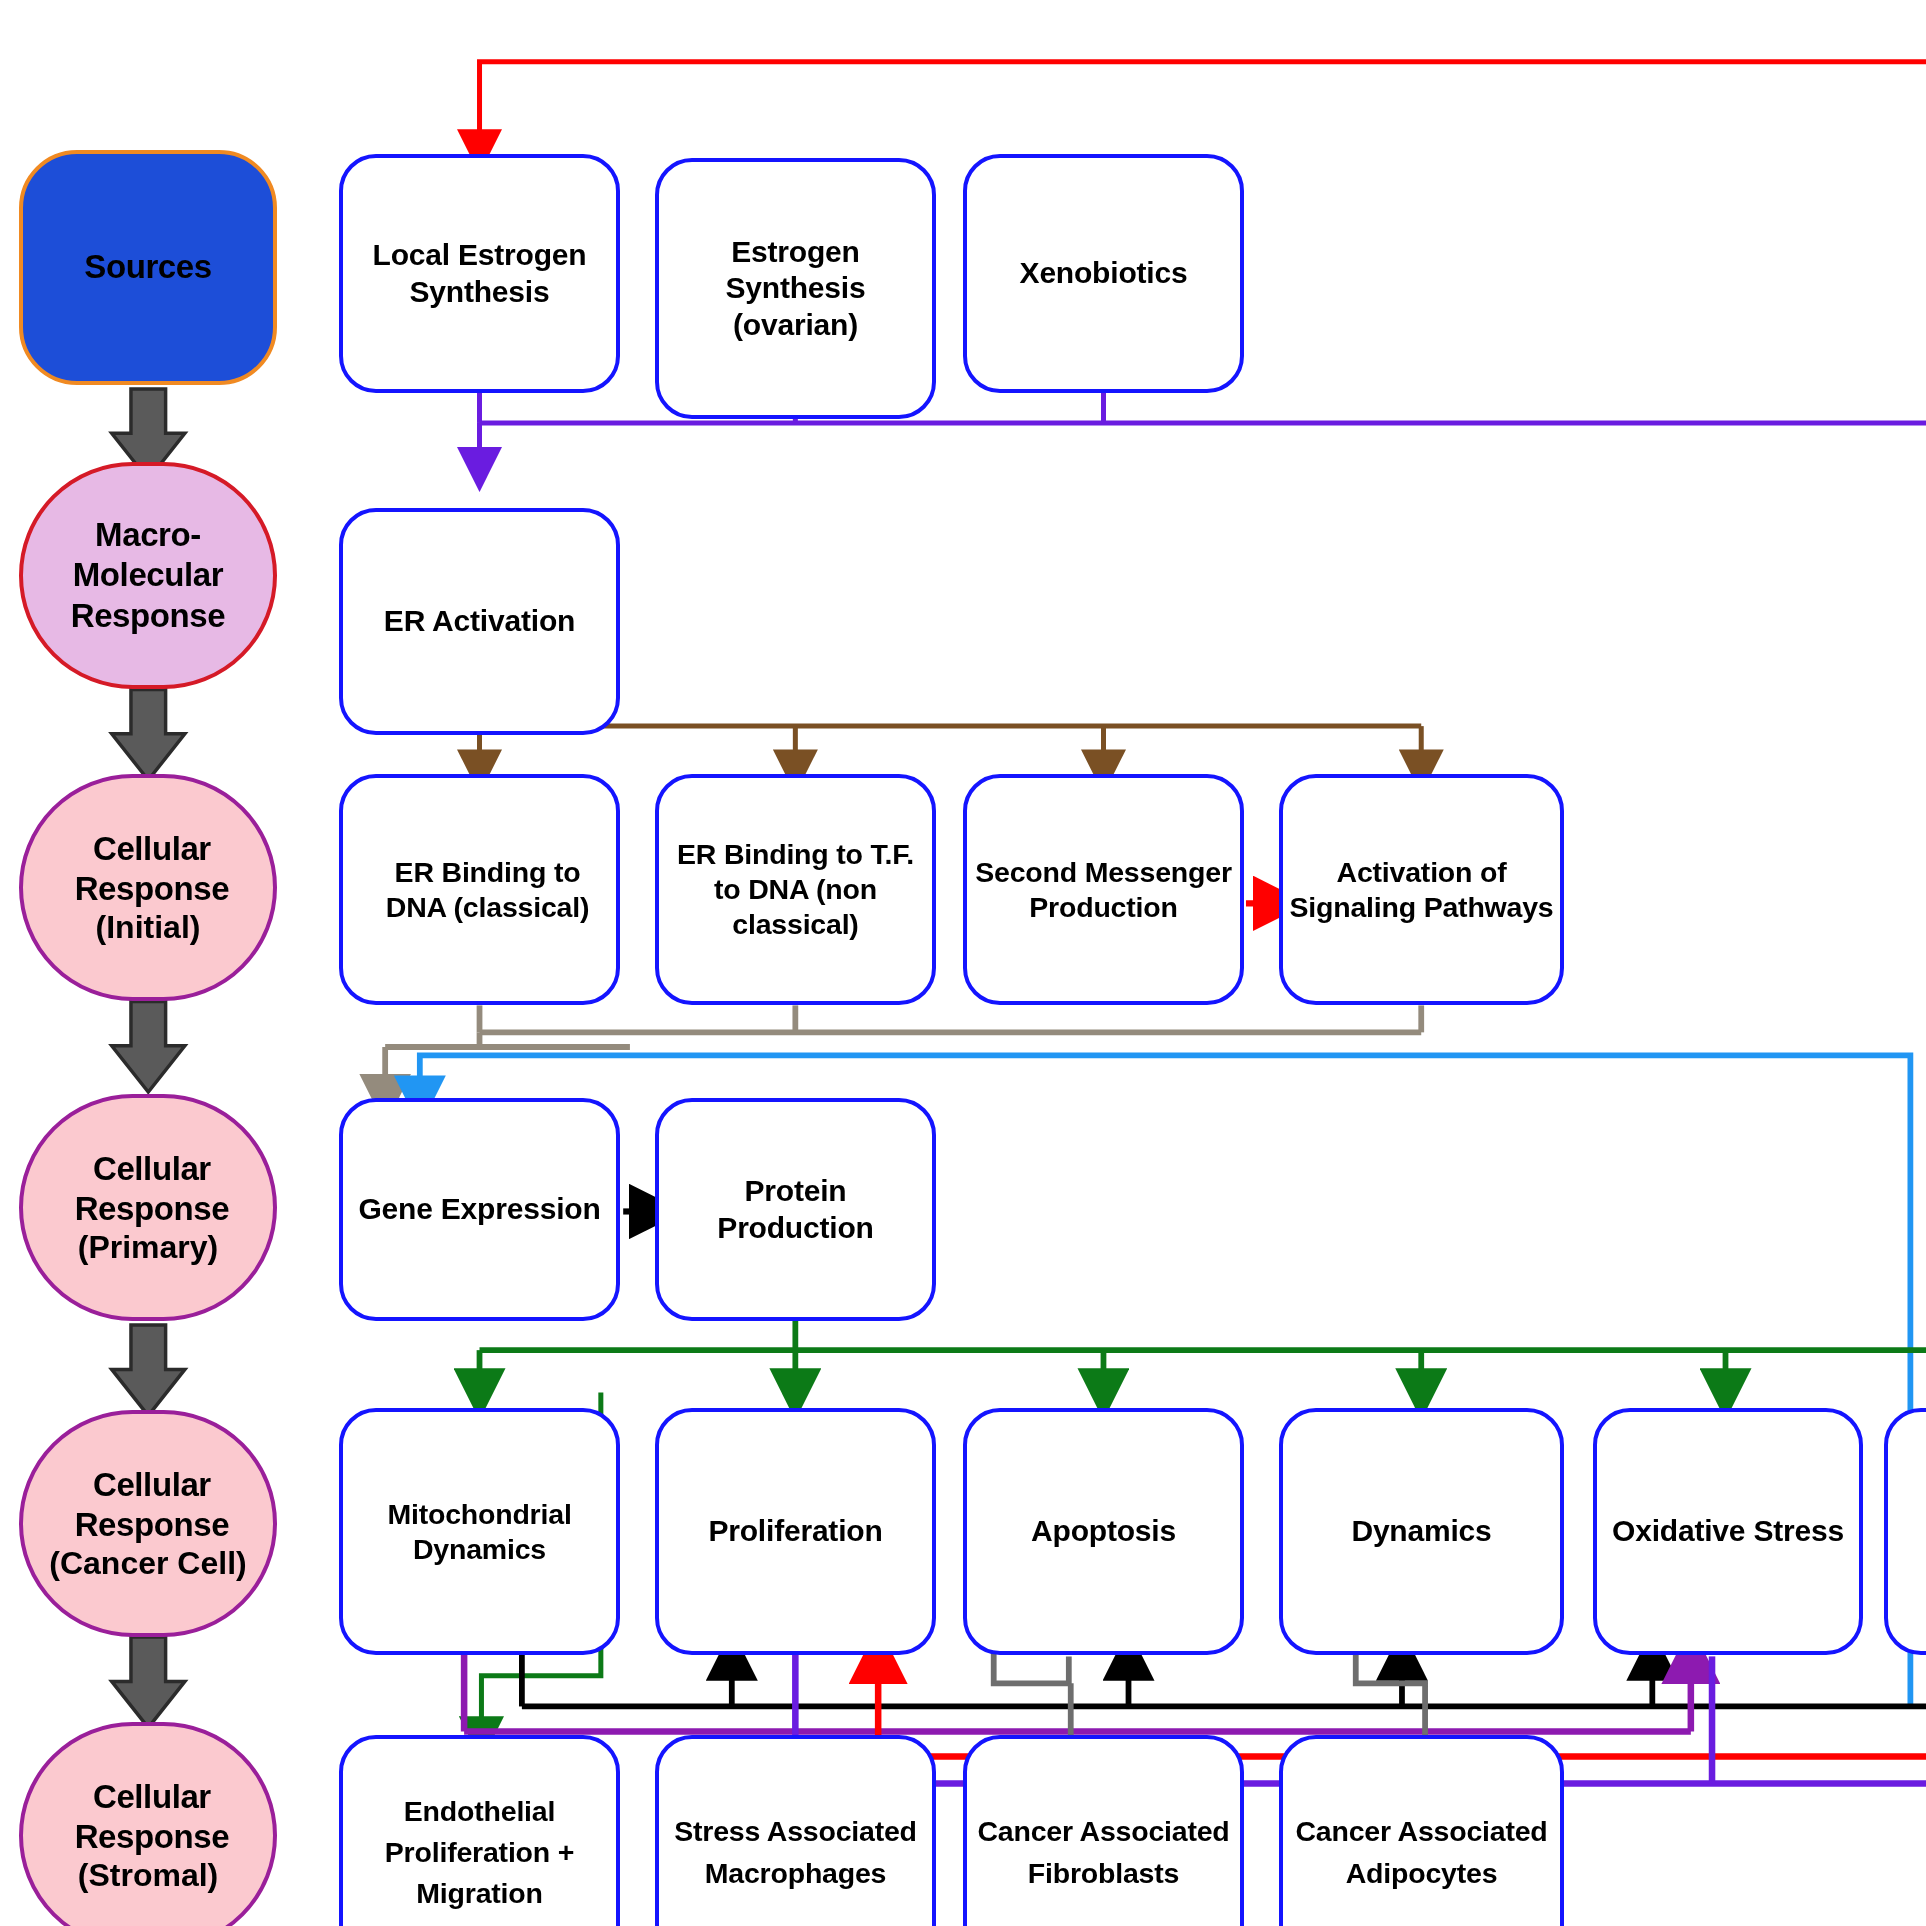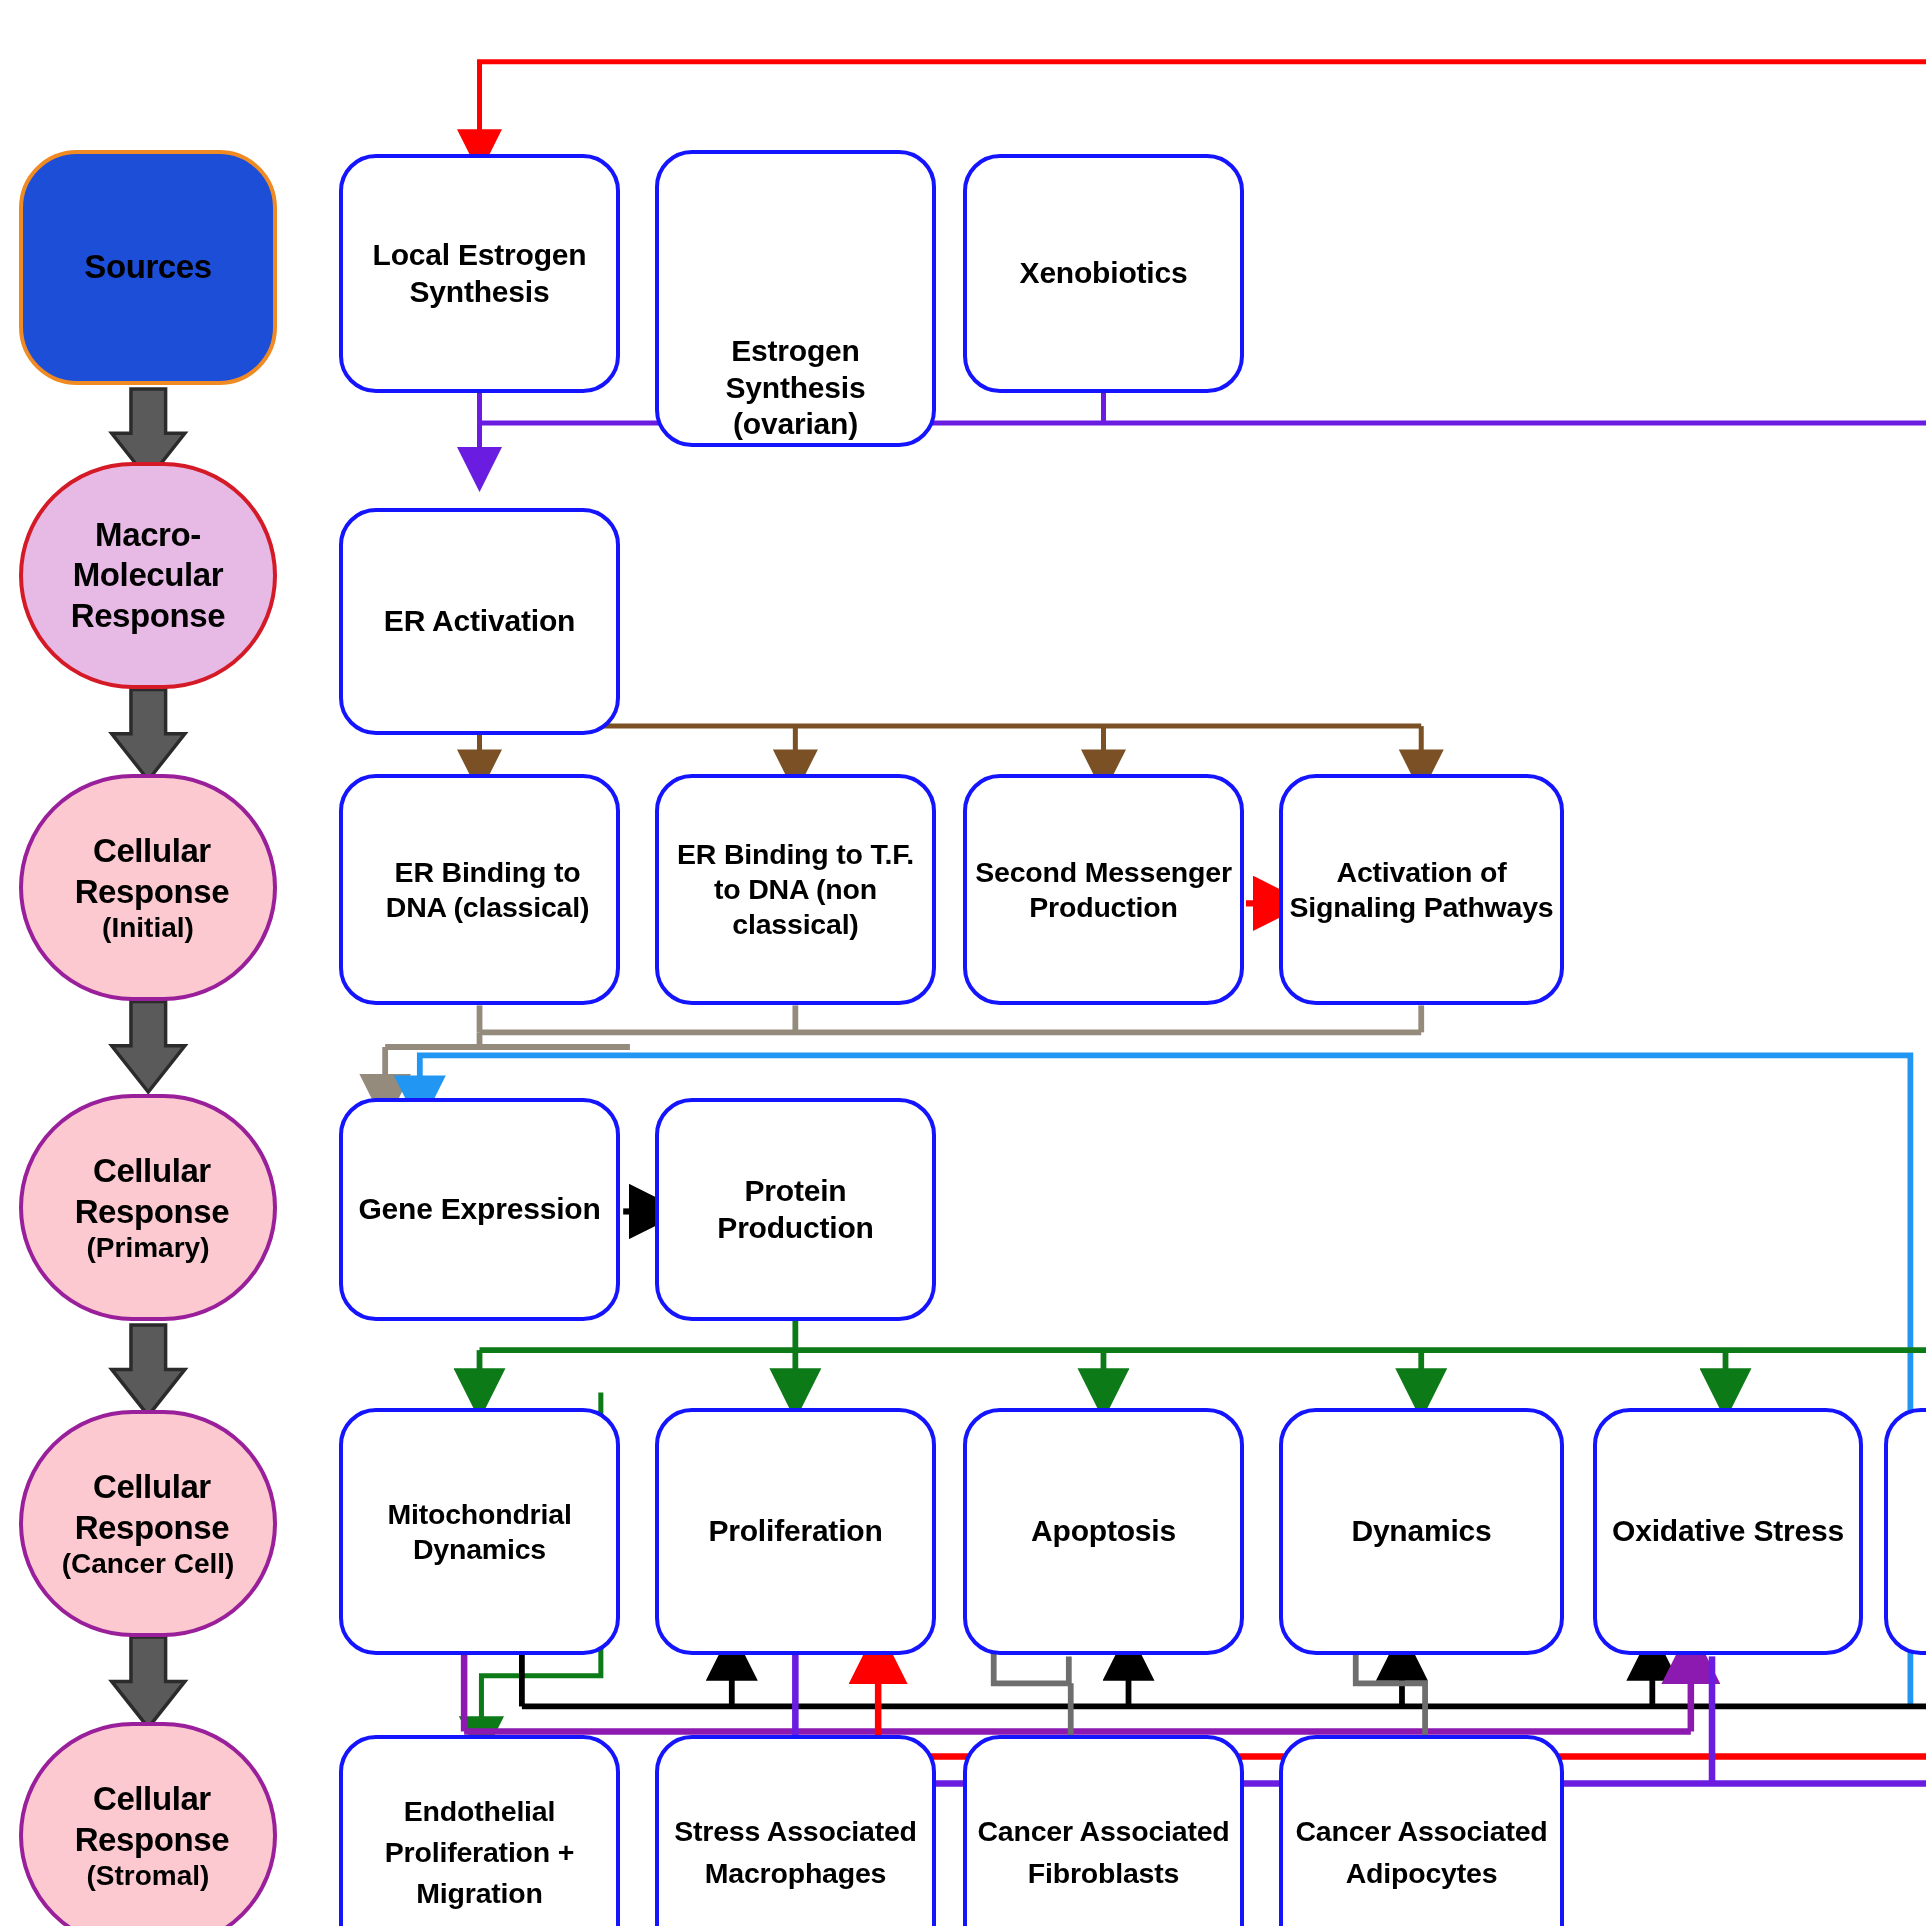--- a/index.html
+++ b/index.html
@@ -4,21 +4,21 @@
 <style>
   html,body{margin:0;padding:0;background:#ffffff;}
   body{font-family:"Liberation Sans", sans-serif;}
   #stage{position:relative;width:2351px;height:2614px;background:#fff;overflow:hidden;}
   svg.layer{position:absolute;left:0;top:0;width:2351px;height:2614px;}
   .node{position:absolute;box-sizing:border-box;display:flex;align-items:center;justify-content:center;text-align:center;}
   .node .lbl{display:block;width:100%;padding:0 3.9px;line-height:1.22;font-weight:700;color:#000;}
   
   .stage-node{border-radius:385px;border-width:4.2px;border-style:solid;}
   .stage-node .lbl{font-size:33px;letter-spacing:-0.4px;}
-  .stage-node .sub{display:block;font-size:28px;font-weight:700;}
+  .stage-node .sub{display:block;font-size:32px;font-weight:700;}
   .s-sources{background:#1d4ed8;border-color:#f08a22;border-radius:58px;}
   .s-macro{background:#e7b9e5;border-color:#d51a27;}
   .s-cell{background:#fbc9cf;border-color:#9a1f9a;}
   
   .ke{background:#ffffff;border:4.2px solid #1414ff;border-radius:37px;}
   .ke .lbl{font-size:30px;font-weight:700;font-stretch:condensed;letter-spacing:-0.2px;}
   .ke .lbl.small{font-size:28.5px;}
   .ke .lbl.tight{line-height:1.45;}
 </style>
 </head>
@@ -240,21 +240,21 @@
   <div class="node stage-node s-cell" style="left:19px;top:1722px;width:258px;height:227px;">
     <span>
       <span class="lbl">Cellular Response</span>
       <span class="sub">(Stromal)</span>
     </span>
   </div>
 
   <div class="node ke" style="left:339px;top:154px;width:281px;height:239px;">
     <span class="lbl">Local Estrogen Synthesis</span>
   </div>
-  <div class="node ke" style="left:655px;top:150px;width:281px;height:297px;align-items:flex-end;">
+  <div class="node ke" style="left:655px;top:158px;width:281px;height:261px;">
     <span class="lbl">Estrogen Synthesis (ovarian)</span>
   </div>
   <div class="node ke" style="left:963px;top:154px;width:281px;height:239px;">
     <span class="lbl">Xenobiotics</span>
   </div>
 
   <div class="node ke" style="left:339px;top:468px;width:281px;height:227px;margin-top:40px;">
     <span class="lbl">ER Activation</span>
   </div>
 

